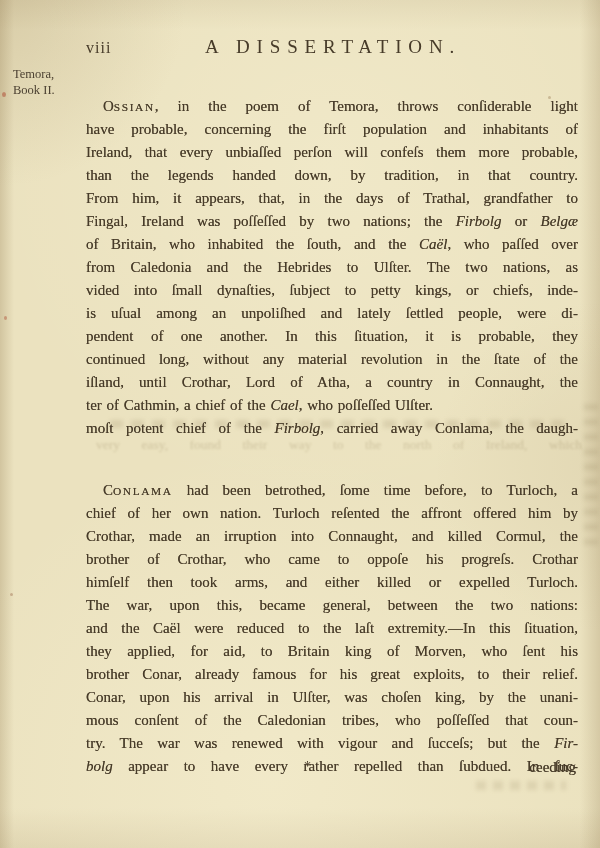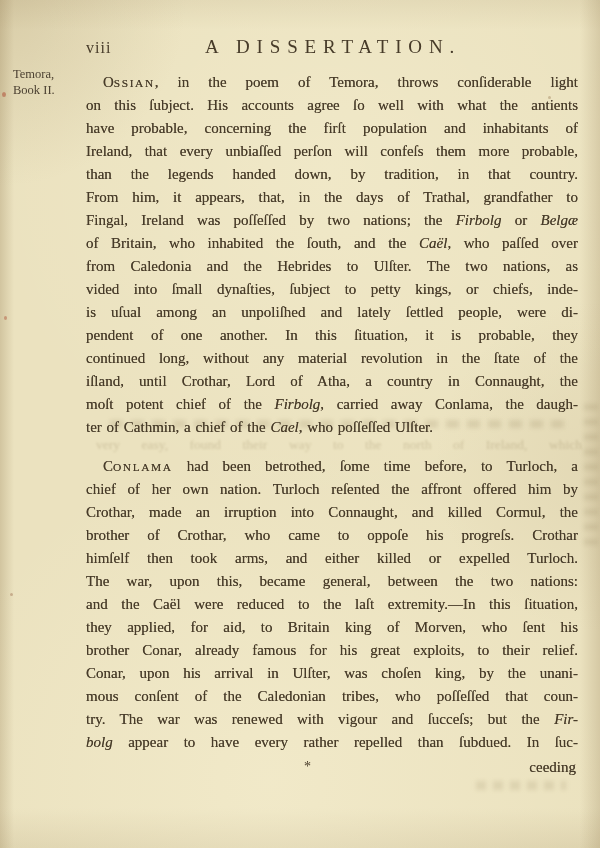--- a/index.html
+++ b/index.html
@@ -35,21 +35,21 @@
   .para-0{top:71px;}
   .para-1{top:455px;}
   .line{
     height:23px;line-height:23px;font-size:15px;
     text-align:justify;text-align-last:justify;
     white-space:normal;overflow:visible;
     word-spacing:1px;
     text-shadow:0 0 .35px rgba(66,53,35,.75);
   }
   .line.nojust{text-align-last:auto;}
-  .line.indent{padding-left:17px;}
+  .line.indent{padding-left:17px;margin-top:24px;}
   .it{font-style:italic;}
   .sc{text-transform:uppercase;font-size:.76em;letter-spacing:1.6px;}
   
   .footer{position:absolute;top:756px;left:0;right:0;height:22px;
           font-size:15px;line-height:22px;}
   .sig{position:absolute;left:218px;top:0;font-size:14px;}
   .catchword{position:absolute;right:2px;top:0;text-shadow:0 0 .35px rgba(66,53,35,.75);}
   
   .bleed-line{
     position:absolute;left:96px;right:18px;top:437px;
@@ -95,35 +95,34 @@
   <div class="speck speck-4"></div>
 
   <div class="text-block">
 
     <div class="footer">
       <span class="sig">*</span>
       <span class="catchword">ceeding</span>
     </div>
   <div class="paragraph para-0">
         <div class="line indent"><span>O</span><span class="sc">ssian</span><span>, in the poem of Temora, throws conſiderable light</span></div>
-        <div class="line"><span>on this ſubject. His accounts agree ſo well with what the antients</span></div>
         <div class="line"><span>have probable, concerning the firſt population and inhabitants of</span></div>
         <div class="line"><span>Ireland, that every unbiaſſed perſon will confeſs them more probable,</span></div>
         <div class="line"><span>than the legends handed down, by tradition, in that country.</span></div>
         <div class="line"><span>From him, it appears, that, in the days of Trathal, grandfather to</span></div>
         <div class="line"><span>Fingal, Ireland was poſſeſſed by two nations; the </span><span class="it">Firbolg</span><span> or </span><span class="it">Belgæ</span></div>
         <div class="line"><span>of Britain, who inhabited the ſouth, and the </span><span class="it">Caël</span><span>, who paſſed over</span></div>
         <div class="line"><span>from Caledonia and the Hebrides to Ulſter. The two nations, as</span></div>
         <div class="line"><span>vided into ſmall dynaſties, ſubject to petty kings, or chiefs, inde-</span></div>
         <div class="line"><span>is uſual among an unpoliſhed and lately ſettled people, were di-</span></div>
         <div class="line"><span>pendent of one another. In this ſituation, it is probable, they</span></div>
         <div class="line"><span>continued long, without any material revolution in the ſtate of the</span></div>
         <div class="line"><span>iſland, until Crothar, Lord of Atha, a country in Connaught, the</span></div>
+        <div class="line nojust"><span>ter of Cathmin, a chief of the </span><span class="it">Cael</span><span>, who poſſeſſed Ulſter.</span></div>
         <div class="line"><span>moſt potent chief of the </span><span class="it">Firbolg</span><span>, carried away Conlama, the daugh-</span></div>
-        <div class="line nojust"><span>ter of Cathmin, a chief of the </span><span class="it">Cael</span><span>, who poſſeſſed Ulſter.</span></div>
       </div>
       <div class="paragraph para-1">
         <div class="line indent"><span>C</span><span class="sc">onlama</span><span> had been betrothed, ſome time before, to Turloch, a</span></div>
         <div class="line"><span>chief of her own nation. Turloch reſented the affront offered him by</span></div>
         <div class="line"><span>Crothar, made an irruption into Connaught, and killed Cormul, the</span></div>
         <div class="line"><span>brother of Crothar, who came to oppoſe his progreſs. Crothar</span></div>
         <div class="line"><span>himſelf then took arms, and either killed or expelled Turloch.</span></div>
         <div class="line"><span>The war, upon this, became general, between the two nations:</span></div>
         <div class="line"><span>and the Caël were reduced to the laſt extremity.—In this ſituation,</span></div>
         <div class="line"><span>they applied, for aid, to Britain king of Morven, who ſent his</span></div>

